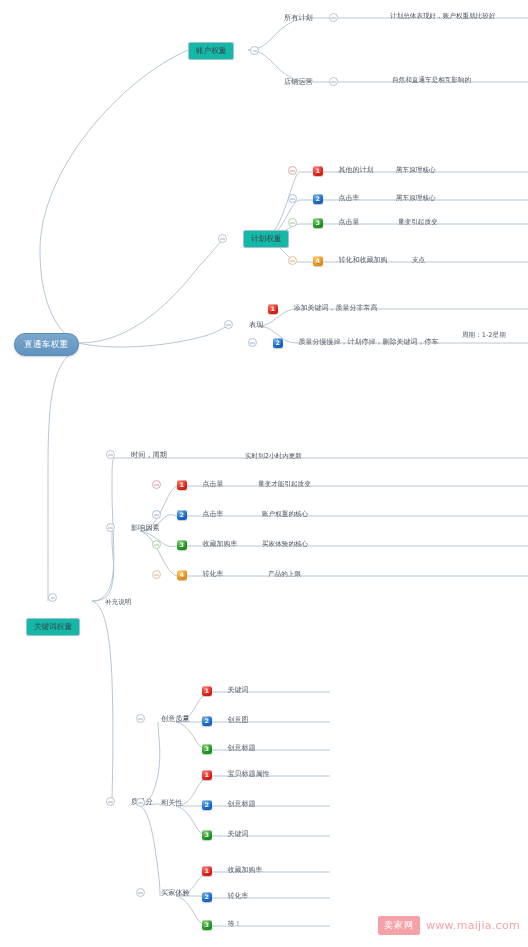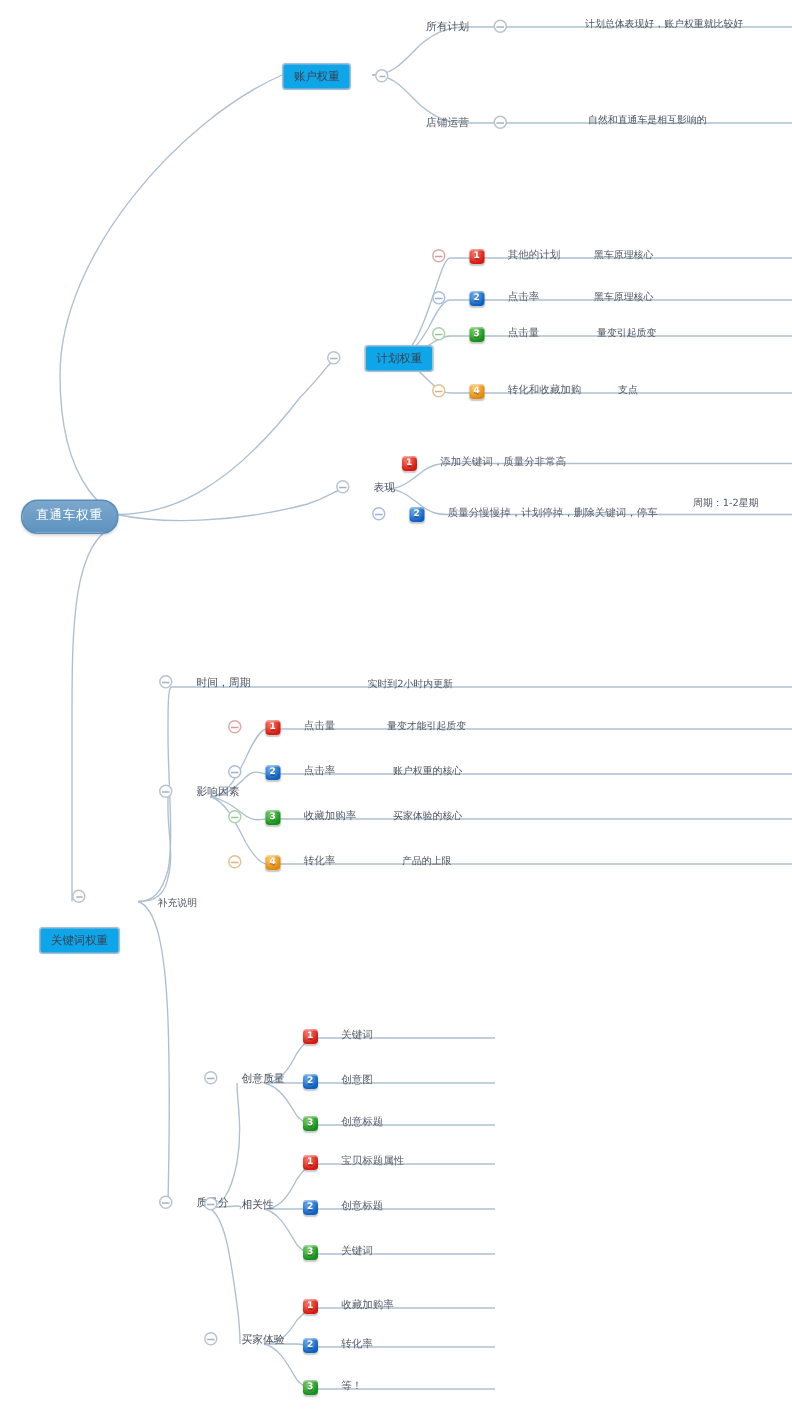--- a/index.html
+++ b/index.html
@@ -35,21 +35,21 @@
     border-radius:11px;
     color:#ffffff;
     font-size:8.5px;
     padding:6px 9px;
     box-shadow:0 1px 2px rgba(0,0,0,.18);
     letter-spacing:.4px;
   }
 
   
   .boxed{
-    background:#0ea5e9;
+    background:#14b8a6;
     border:1px solid #a8bed2;
     border-radius:2.5px;
     padding:4px 7px;
     font-size:7.6px;
     color:#3a4350;
     box-shadow:0 0 1px rgba(120,150,180,.35);
   }
 
   
   .plain{font-size:7.2px;color:#4a5260;}
@@ -351,14 +351,18 @@
   </div>
   <div class="node" style="left:202px;top:892px;">
     <span class="badge n2">2</span>
     <span class="leaf txt">转化率</span>
   </div>
   <div class="node" style="left:202px;top:920px;">
     <span class="badge n3">3</span>
     <span class="leaf txt">等！</span>
   </div>
 
+  <div class="watermark">
+    <span class="wm-badge">卖家网</span>
+    <span class="wm-url">www.maijia.com</span>
+  </div>
 
 </div>
 
 </body></html>

